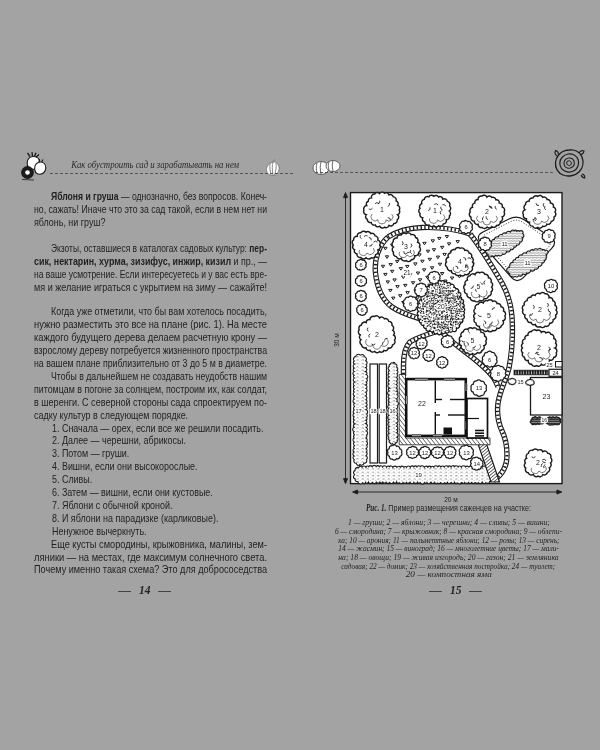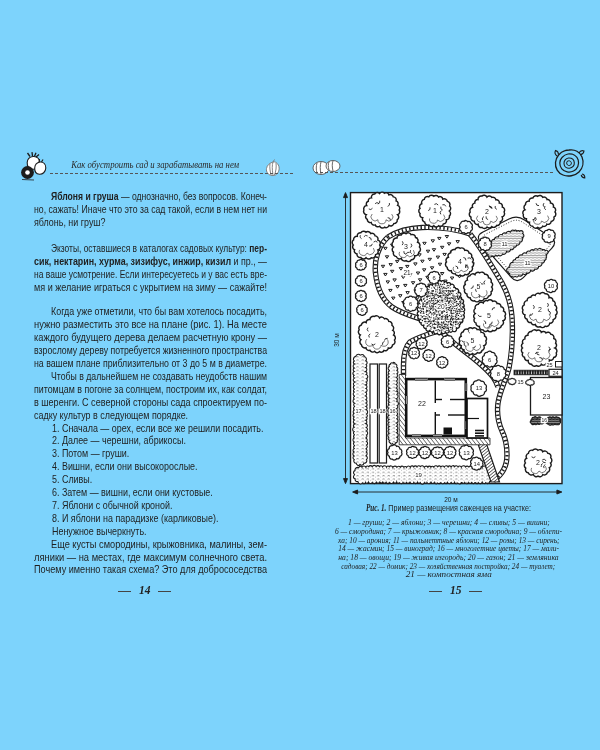--- a/index.html
+++ b/index.html
@@ -1,15 +1,15 @@
 <!DOCTYPE html>
 <html><head><meta charset="utf-8">
 <style>
 html,body{margin:0;padding:0;background:#fff;}
-#page{position:relative;width:600px;height:750px;background:#7dd3fc;overflow:hidden;
+#page{position:relative;width:600px;height:750px;background:#a3a3a3;overflow:hidden;
   font-family:"Liberation Sans", sans-serif;color:#1f1f1f;}
 .ln{position:absolute;font-size:10.9px;line-height:11px;white-space:nowrap;transform-origin:0 50%;}
 .hdr{position:absolute;font-family:"Liberation Serif", serif;font-style:italic;font-size:10.5px;
   color:#2a2a2a;text-align:center;}
 .hdr span{display:inline-block;transform-origin:50% 50%;white-space:nowrap;}
 .dash{position:absolute;border-top:1px dashed #555;height:0;}
 .pgnum{position:absolute;font-family:"Liberation Serif", serif;font-style:italic;font-weight:bold;
   font-size:11.5px;color:#222;}
 .pgdash{position:absolute;width:13px;border-top:1.2px solid #444;height:0;}
 .lg{position:absolute;left:448.5px;width:0;display:flex;justify-content:center;font-family:"Liberation Serif", serif;
@@ -1158,15 +1158,15 @@
 <div class="lg" style="top:544.2px">
       <span style="transform:scaleX(0.8198)">14 — жасмин; 15 — виноград; 16 — многолетние цветы; 17 — мали-</span>
     </div>
 <div class="lg" style="top:552.9px">
       <span style="transform:scaleX(0.8379)">на; 18 — овощи; 19 — живая изгородь; 20 — газон; 21 — земляника</span>
     </div>
 <div class="lg" style="top:561.6px">
       <span style="transform:scaleX(0.7973)">садовая; 22 — домик; 23 — хозяйственная постройка; 24 — туалет;</span>
     </div>
 <div class="lg" style="top:570.3px">
-      <span style="transform:scaleX(1.0060)">21 — компостная яма</span>
+      <span style="transform:scaleX(1.0060)">20 — компостная яма</span>
     </div>
 
 </div>
 </body></html>

